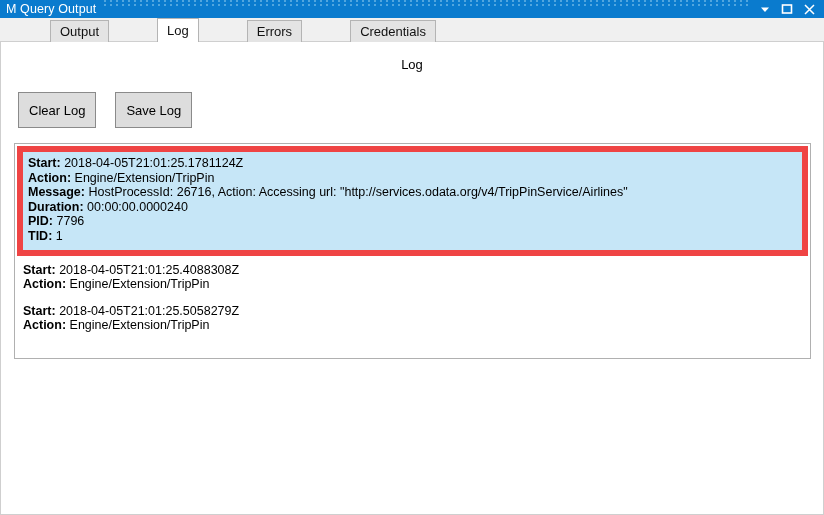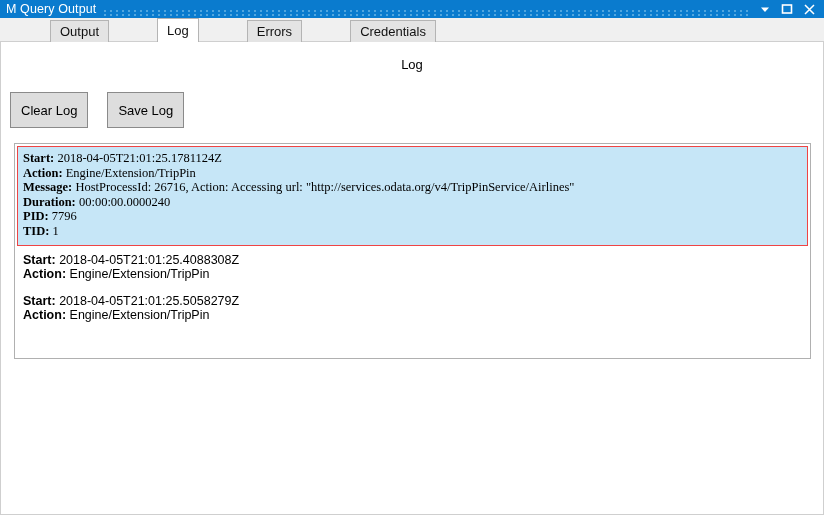--- a/index.html
+++ b/index.html
@@ -23,21 +23,21 @@
     display: flex;
     flex-direction: column;
   }
 
   
   .titlebar {
     position: relative;
     height: 18px;
     background: #0a7bce;
     display: flex;
-    align-items: flex-end;
+    align-items: flex-start;
     flex: 0 0 auto;
     overflow: hidden;
   }
   .title-text {
     color: #ffffff;
     font-size: 12.5px;
     line-height: 18px;
     padding-left: 6px;
     white-space: nowrap;
     letter-spacing: 0.1px;
@@ -121,21 +121,21 @@
     text-align: center;
     font-size: 13px;
     color: #000000;
     margin-top: 15px;
     height: 16px;
     line-height: 16px;
   }
 
   .toolbar {
     position: absolute;
-    left: 9px;
+    left: 17px;
     top: 50px;
     display: flex;
     align-items: flex-end;
   }
   .tb-button {
     min-width: 69px;
     height: 36px;
     background: #dddddd;
     border: 1px solid #8a8a8a;
     font-family: "Liberation Sans", sans-serif;
@@ -161,24 +161,23 @@
   }
   .log-entry {
     box-sizing: border-box;
     padding: 4px 6px 5px 6px;
     font-size: 12.5px;
     line-height: 14.6px;
     color: #000000;
   }
   .log-entry.selected {
     background: #c6e6f7;
-    border: 1px solid #ef4444;
+    border: 6px solid #ef4444;
     margin: 2px 2px 0 2px;
     padding: 4px 5px 6px 5px;
-    font-family: Liberation Serif, serif;
   }
   .log-entry.plain {
     margin: 0 2px;
     padding-top: 7px;
   }
   .log-line { white-space: nowrap; }
   .log-key {
     font-weight: bold;
   }
   .log-val { }

